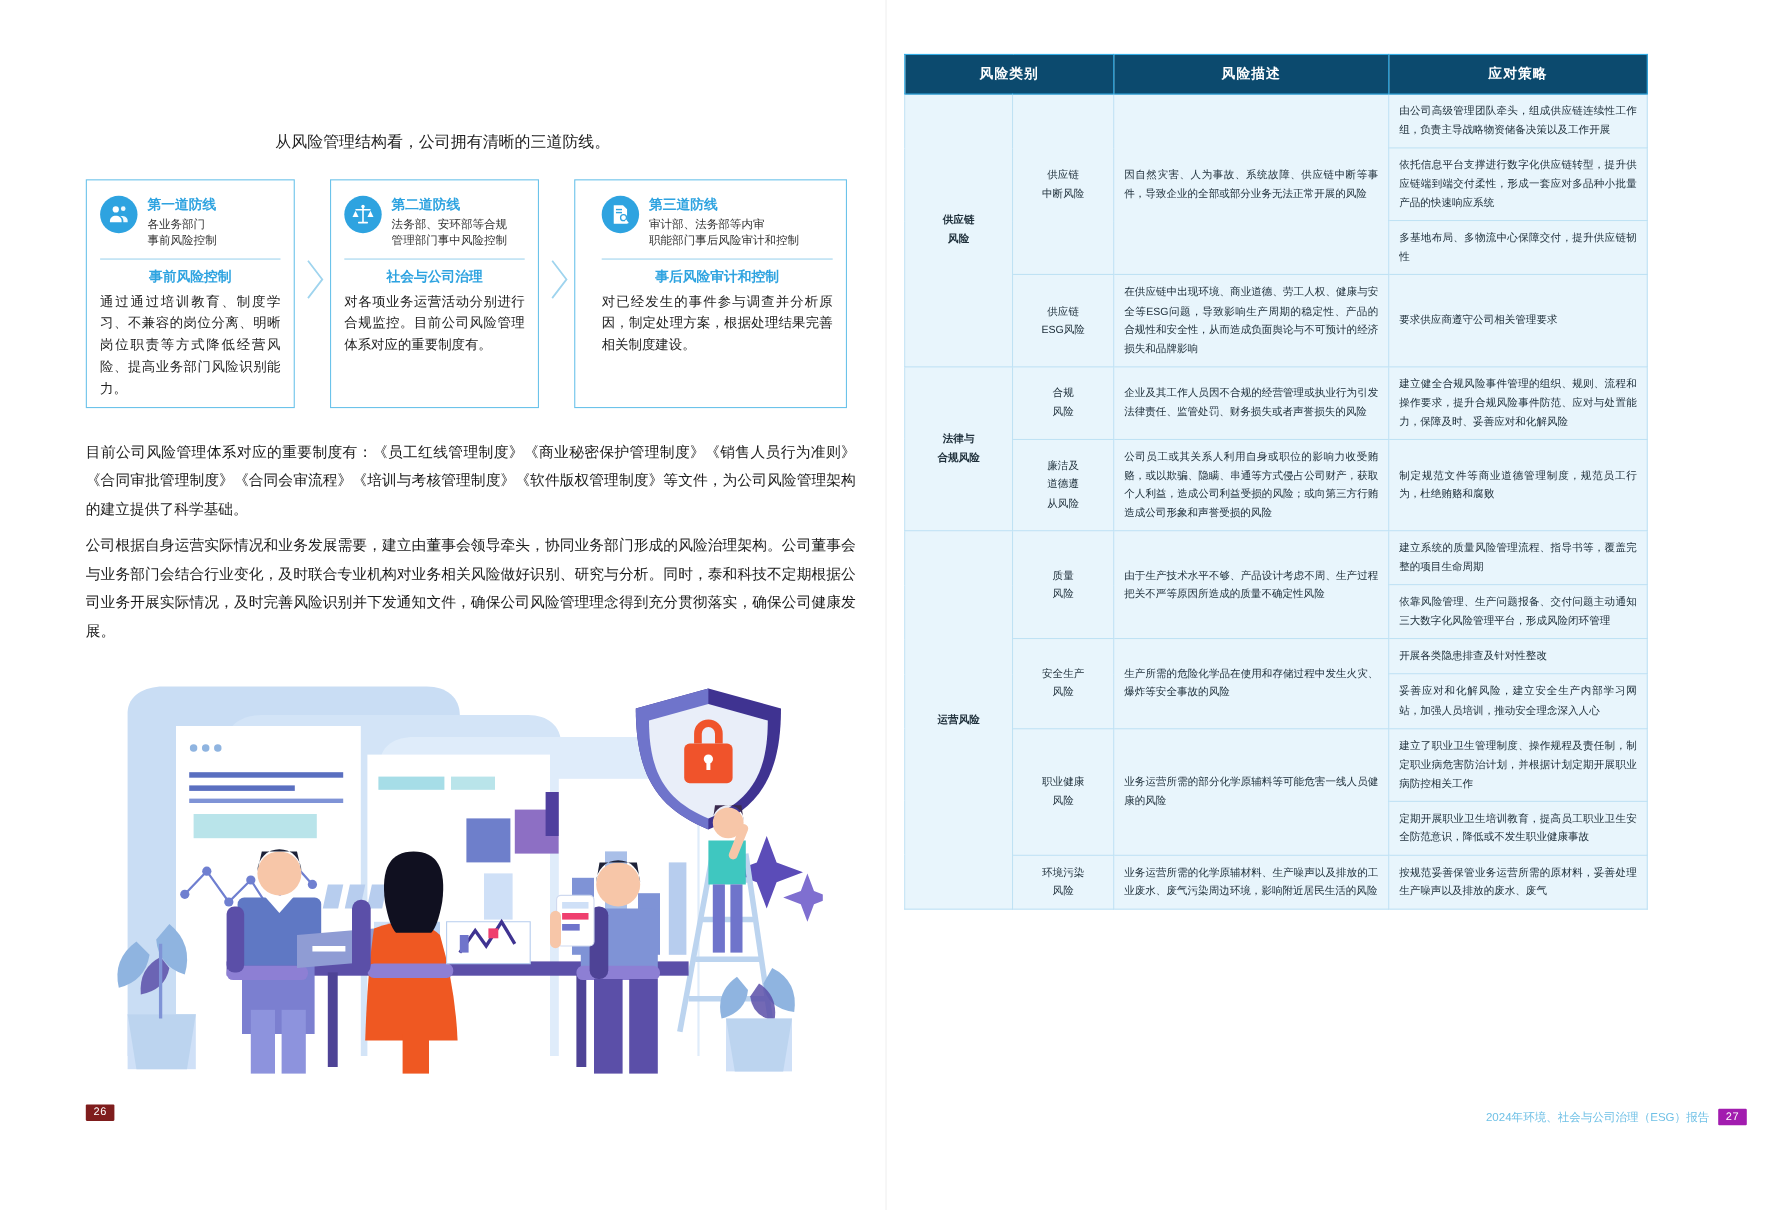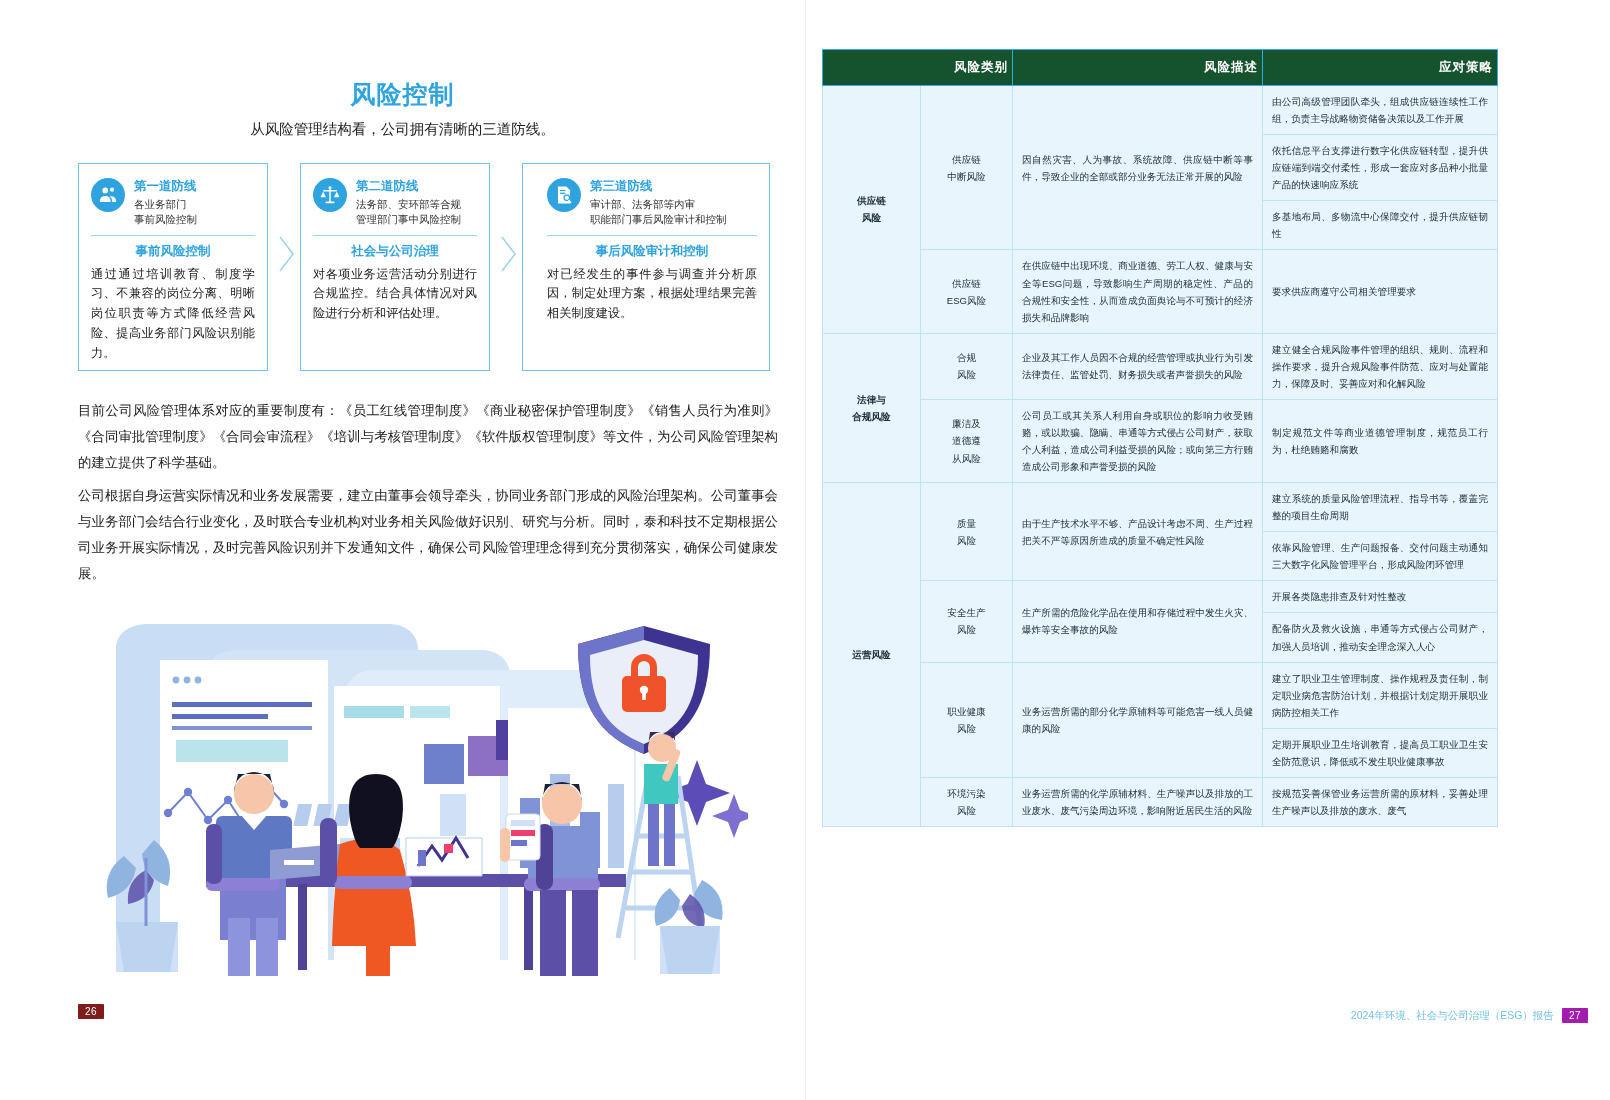--- a/index.html
+++ b/index.html
@@ -79,22 +79,22 @@
 
   
   .right-page { position:absolute; left:805px; top:0; width:805px; height:1100px; }
 
   table.risk {
     position:absolute; left:17px; top:49px;
     width:675px; border-collapse:collapse;
     table-layout:fixed;
   }
   table.risk th {
-    background:#14532d; color:#ffffff; font-size:12.5px; font-weight:bold;
-    padding:9px 4px; text-align:right; border:1px solid #33ace4;
+    background:#0c4a6e; color:#ffffff; font-size:12.5px; font-weight:bold;
+    padding:9px 4px; text-align:center; border:1px solid #33ace4;
     letter-spacing:1px;
   }
   table.risk td {
     background:#e8f5fc; border:1px solid #bfe2f4;
     font-size:9.6px; color:#20313c; line-height:1.78;
     padding:7px 9px; vertical-align:middle;
   }
   td.cat {
     text-align:center; color:#2ea3e0; font-size:11px; font-weight:bold;
     line-height:1.5; white-space:pre-line;
@@ -121,21 +121,20 @@
     padding:2px 7px; border-radius:1px; letter-spacing:.5px;
   }
 </style>
 </head>
 <body>
 
 <div class="page">
 
   <div class="left-page">
 
-    <div class="title">风险控制</div>
     <div class="subtitle">从风险管理结构看，公司拥有清晰的三道防线。</div>
 
     <div class="cards">
 
       <div class="card c1">
         <div class="card-head">
           <span class="card-ico">
             <svg width="22" height="22" viewBox="0 0 24 24" fill="#fff">
               <circle cx="9" cy="7" r="3.1"></circle>
               <path d="M3.2 18.4c0-3.2 2.6-5.2 5.8-5.2s5.8 2 5.8 5.2v1.2H3.2z"></path>
@@ -173,21 +172,21 @@
             </svg>
           </span>
           <div class="card-head-txt">
             <div class="card-title">第二道防线</div>
             <div class="card-sub">法务部、安环部等合规
 管理部门事中风险控制</div>
           </div>
         </div>
         <div class="card-rule"></div>
         <div class="card-key">社会与公司治理</div>
-        <div class="card-body">对各项业务运营活动分别进行合规监控。结合具体情况对风险进行分析和评估处理。</div>
+        <div class="card-body">对各项业务运营活动分别进行合规监控。目前公司风险管理体系对应的重要制度有。</div>
       </div>
 
       <div class="arrow a2">
         <svg width="22" height="46" viewBox="0 0 22 46" fill="none" stroke="#9fd4ee" stroke-width="1.6">
           <path d="M4 6 L17 23 L4 40"></path>
         </svg>
       </div>
 
       <div class="card c3">
         <div class="card-head">
@@ -426,21 +425,21 @@
           <td class="strat">依靠风险管理、生产问题报备、交付问题主动通知三大数字化风险管理平台，形成风险闭环管理</td>
         </tr>
 
         <tr>
           <td class="sub" rowspan="2">安全生产
 风险</td>
           <td class="desc" rowspan="2">生产所需的危险化学品在使用和存储过程中发生火灾、爆炸等安全事故的风险</td>
           <td class="strat">开展各类隐患排查及针对性整改</td>
         </tr>
         <tr>
-          <td class="strat">配备防火及救火设施，串通等方式侵占公司财产，加强人员培训，推动安全理念深入人心</td>
+          <td class="strat">妥善应对和化解风险，建立安全生产内部学习网站，加强人员培训，推动安全理念深入人心</td>
         </tr>
 
         <tr>
           <td class="sub" rowspan="2">职业健康
 风险</td>
           <td class="desc" rowspan="2">业务运营所需的部分化学原辅料等可能危害一线人员健康的风险</td>
           <td class="strat">建立了职业卫生管理制度、操作规程及责任制，制定职业病危害防治计划，并根据计划定期开展职业病防控相关工作</td>
         </tr>
         <tr>
           <td class="strat">定期开展职业卫生培训教育，提高员工职业卫生安全防范意识，降低或不发生职业健康事故</td>

